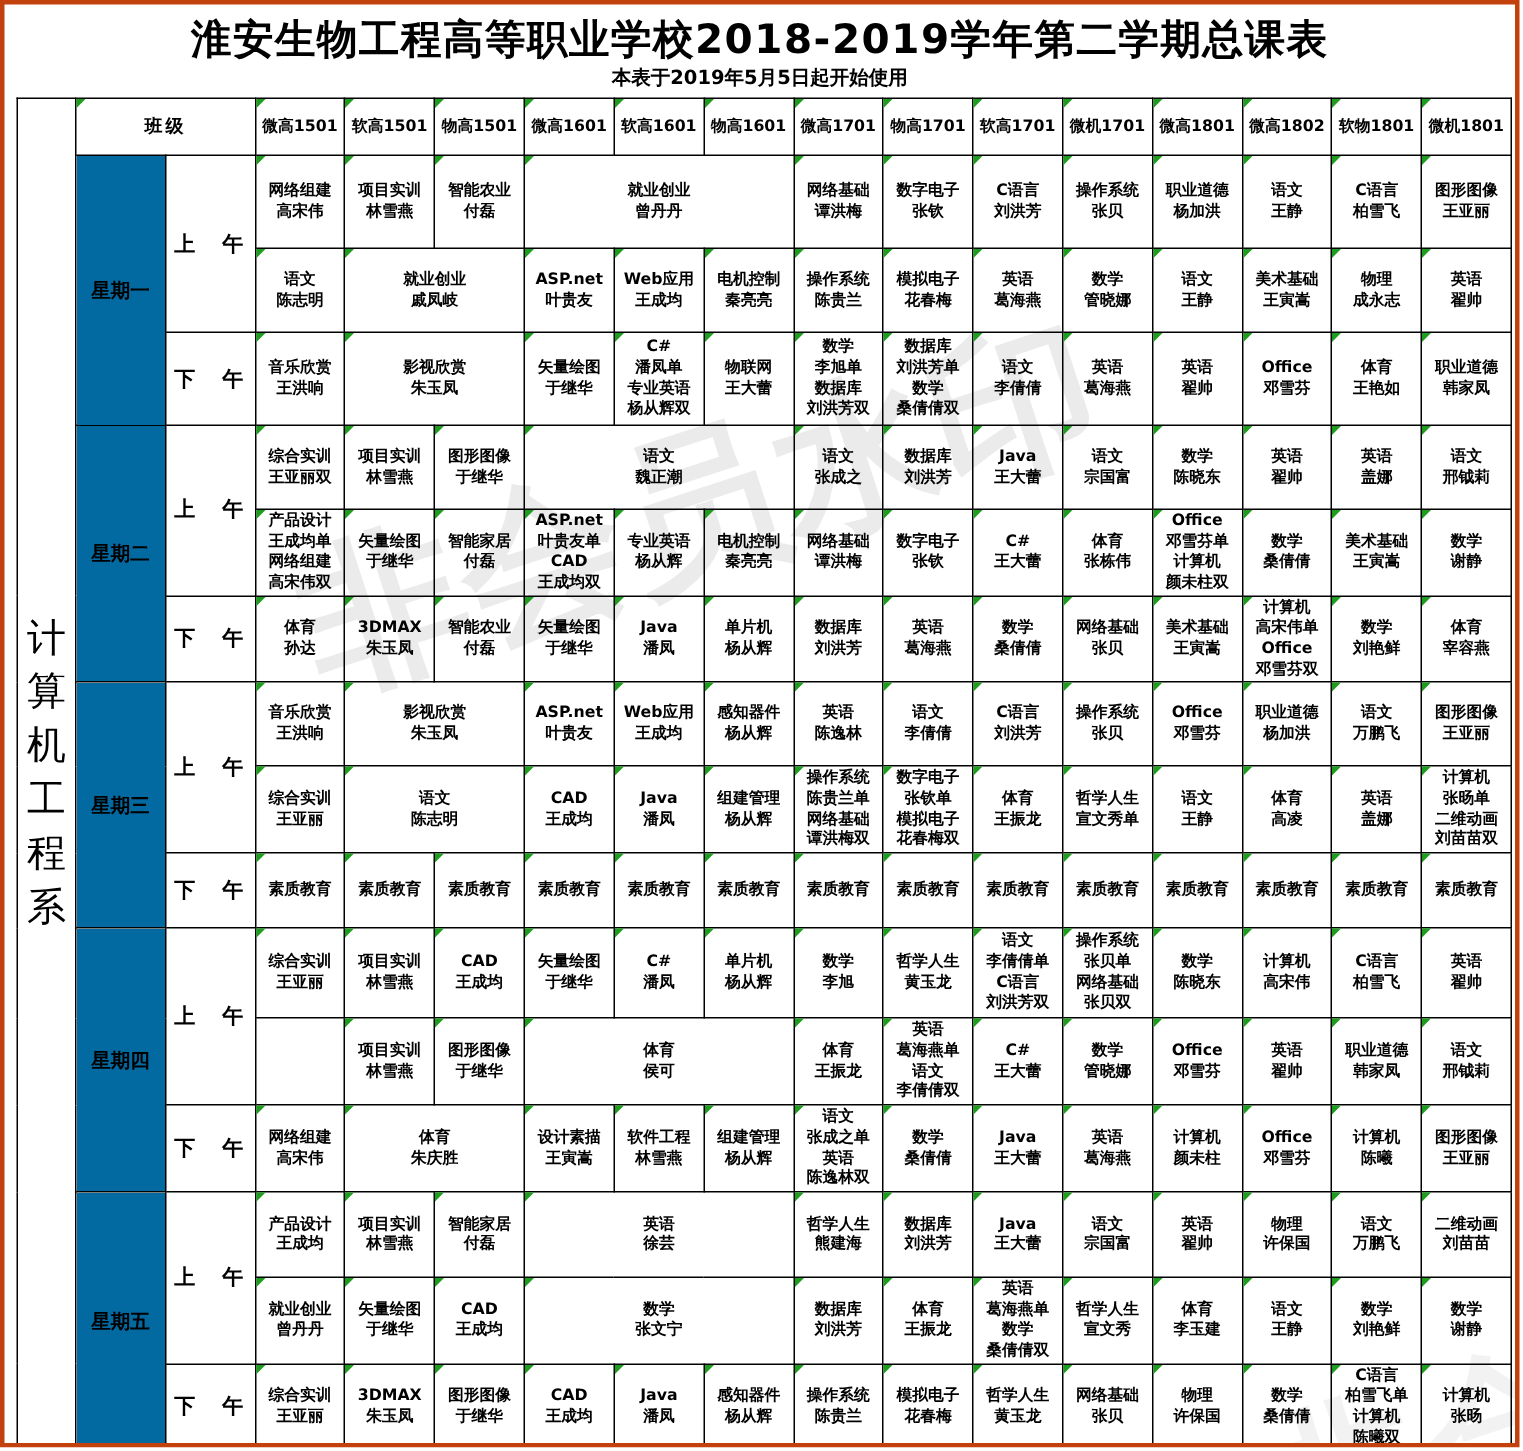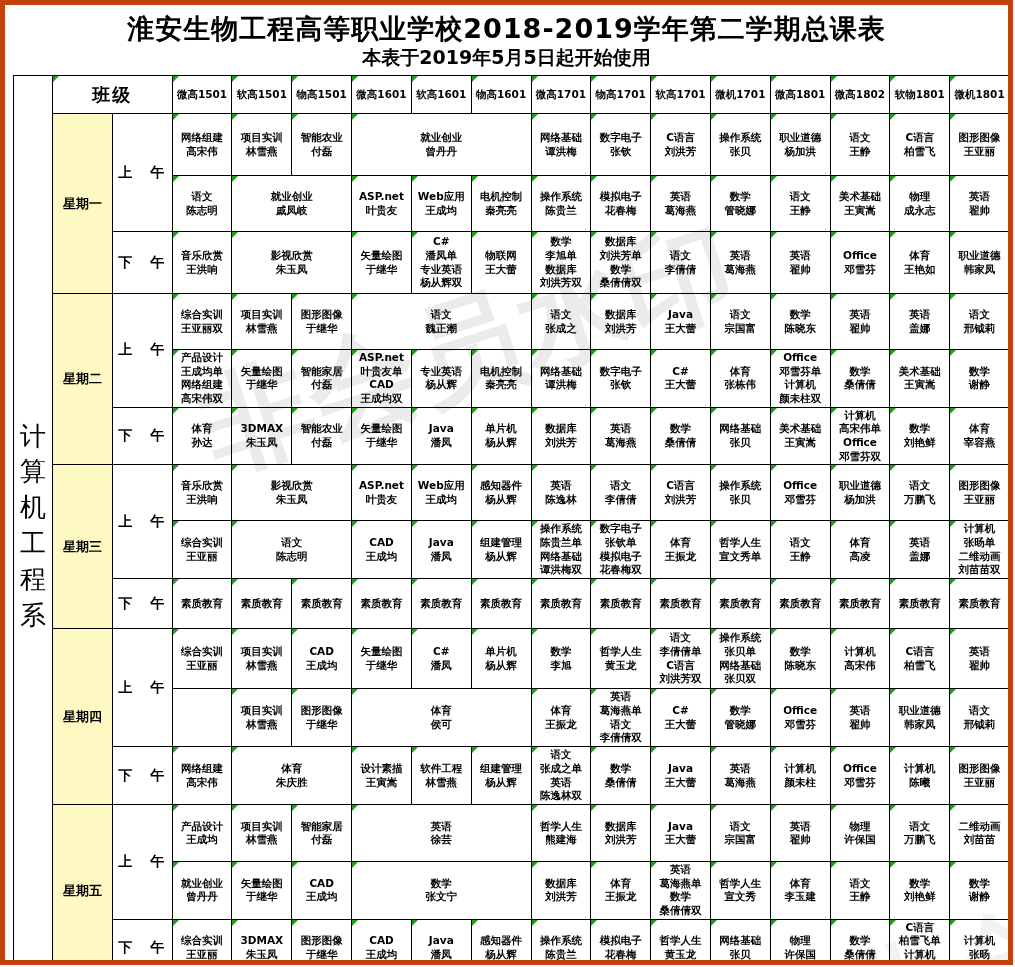--- a/index.html
+++ b/index.html
@@ -1,29 +1,29 @@
 <!DOCTYPE html>
 <html><head>
 <meta charset="utf-8">
 <style>
   html,body{margin:0;padding:0;background:#fff;}
   body{font-family:"DejaVu Sans","Liberation Sans",sans-serif;color:#000;}
-  .page{position:relative;width:1013px;height:965px;border:5px solid #c2410c;background:#fff;box-sizing:border-box;overflow:hidden;}
+  .page{position:relative;width:1013px;height:965px;border:3px solid #c2410c;background:#fff;box-sizing:border-box;overflow:hidden;}
   .titlebar{text-align:center;padding-top:8px;}
   .title{font-size:27px;font-weight:bold;letter-spacing:1px;line-height:1.15;}
-  .subtitle{font-size:19px;font-weight:bold;margin-top:1px;}
+  .subtitle{font-size:13px;font-weight:bold;margin-top:1px;}
   .tablewrap{position:relative;margin:4px 8px 0 8px;}
   table.grid{border-collapse:collapse;table-layout:fixed;width:997px;position:relative;z-index:2;}
   table.grid td,table.grid th{border:1px solid #000;text-align:center;vertical-align:middle;padding:1px 0;font-weight:bold;position:relative;}
   td.dept{width:38px;}
   .dept-inner{width:28px;margin:0 auto;font-size:26px;font-weight:normal;line-height:1.38;word-break:break-all;}
-  th.day{font-size:13px;width:50px;background:#fef9c3;}
+  th.day{font-size:13px;width:50px;background:#0369a1;}
   th.sess{font-size:14px;width:55px;letter-spacing:2px;}
   th.classhdr,td.cell{font-size:10.5px;line-height:1.3;}
-  th.banji{font-size:18px;letter-spacing:2px;}
+  th.banji{font-size:12px;letter-spacing:2px;}
   .tri::before{content:"";position:absolute;top:0;left:0;width:0;height:0;
     border-top:6px solid #1f9d1f;border-right:6px solid transparent;}
   .watermark{position:absolute;z-index:1;color:#b9b9b9;opacity:0.28;font-size:110px;font-weight:bold;
     white-space:nowrap;pointer-events:none;transform:rotate(-18deg);}
   .wm1{left:180px;top:200px;}
   .wm2{left:820px;top:780px;opacity:0.18;}
 </style>
 </head>
 <body>
 

